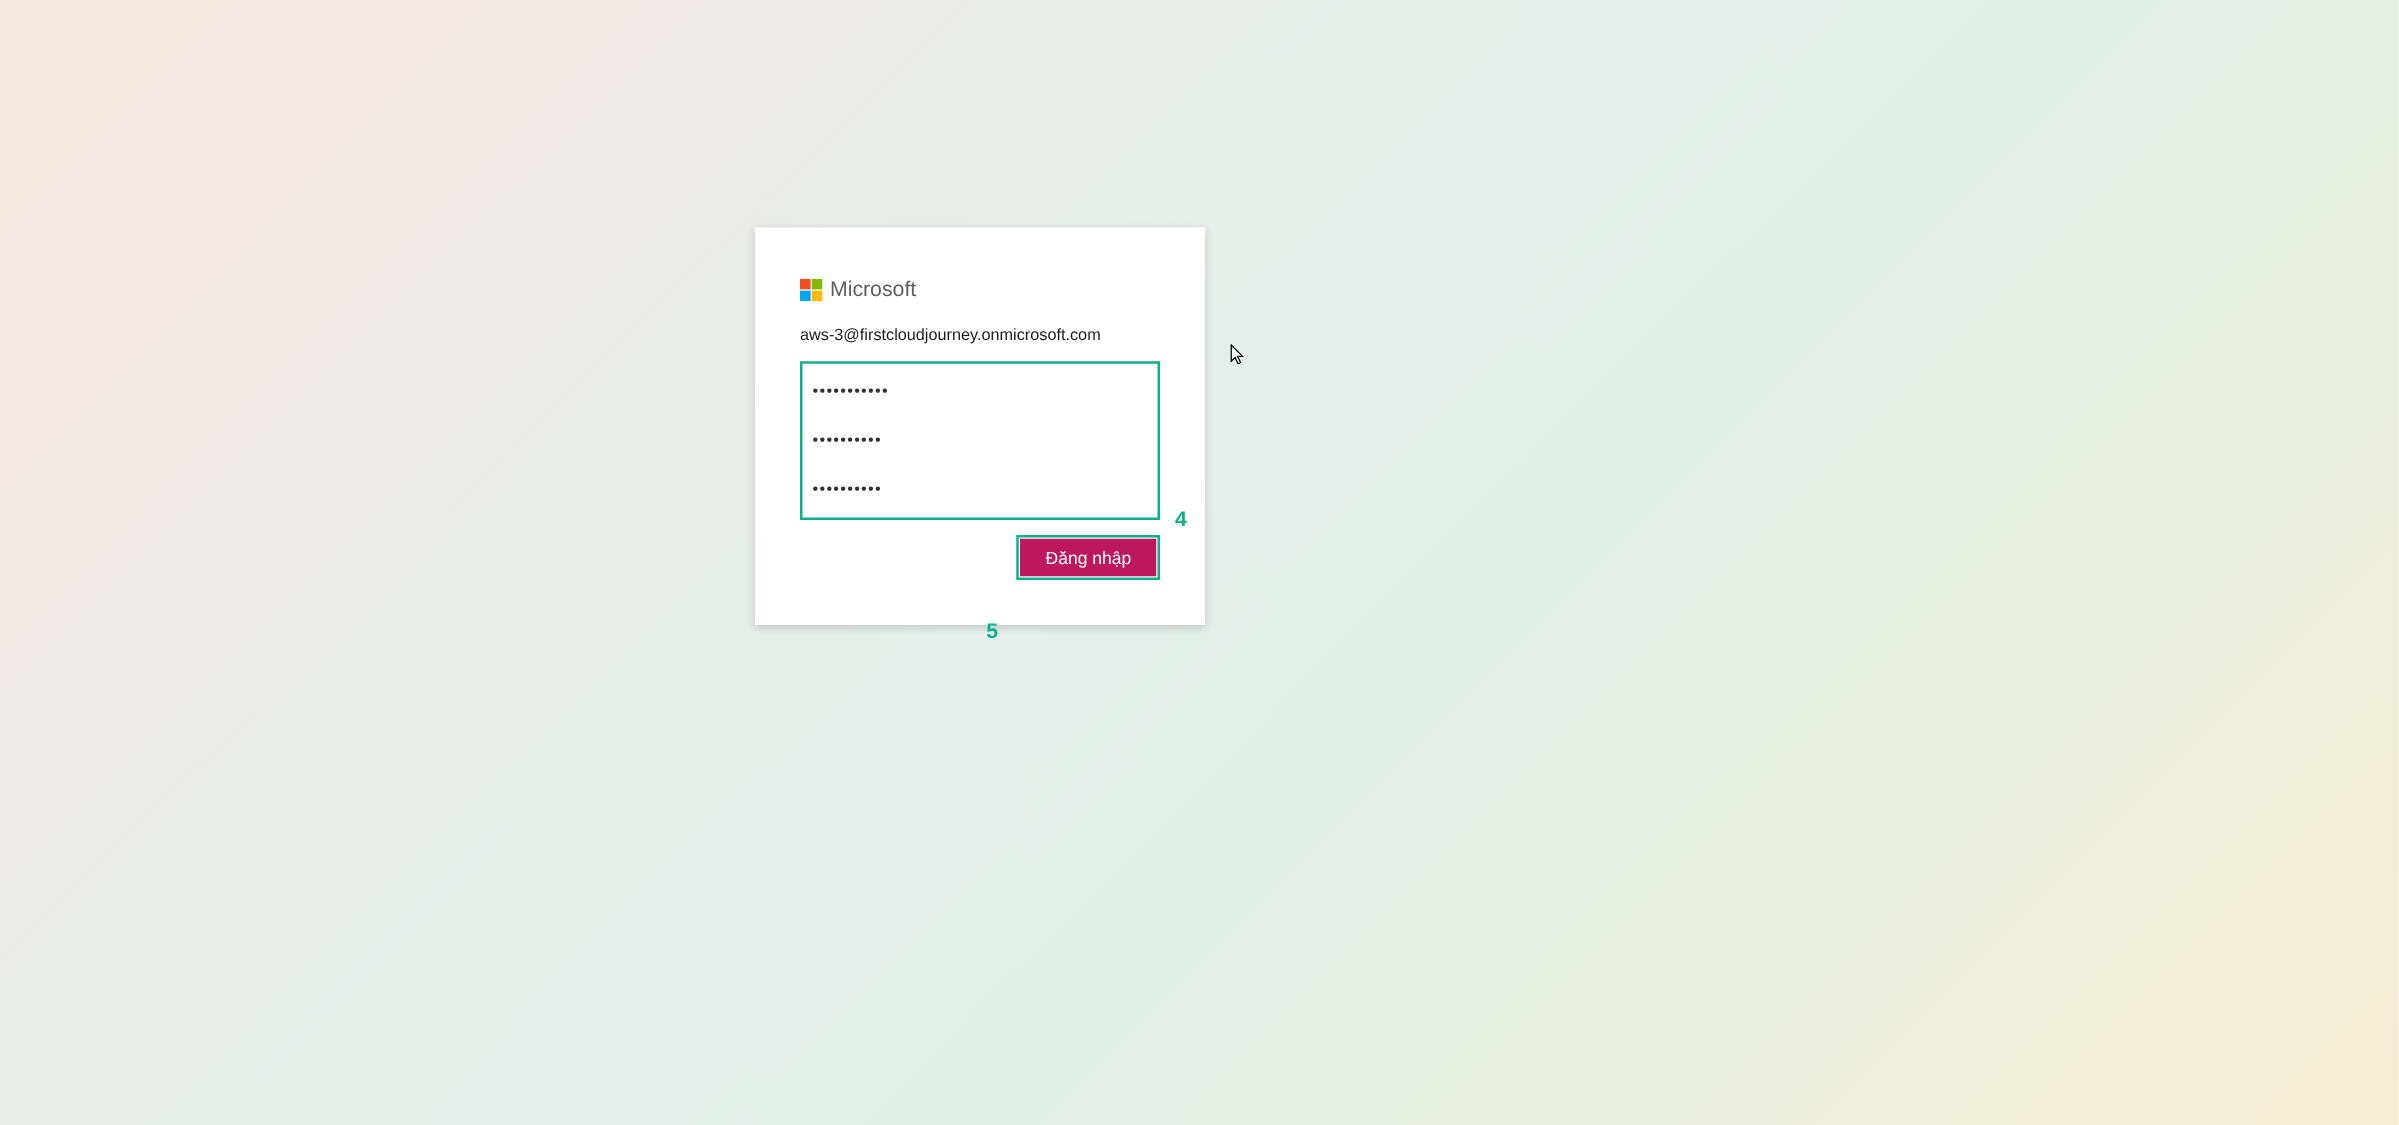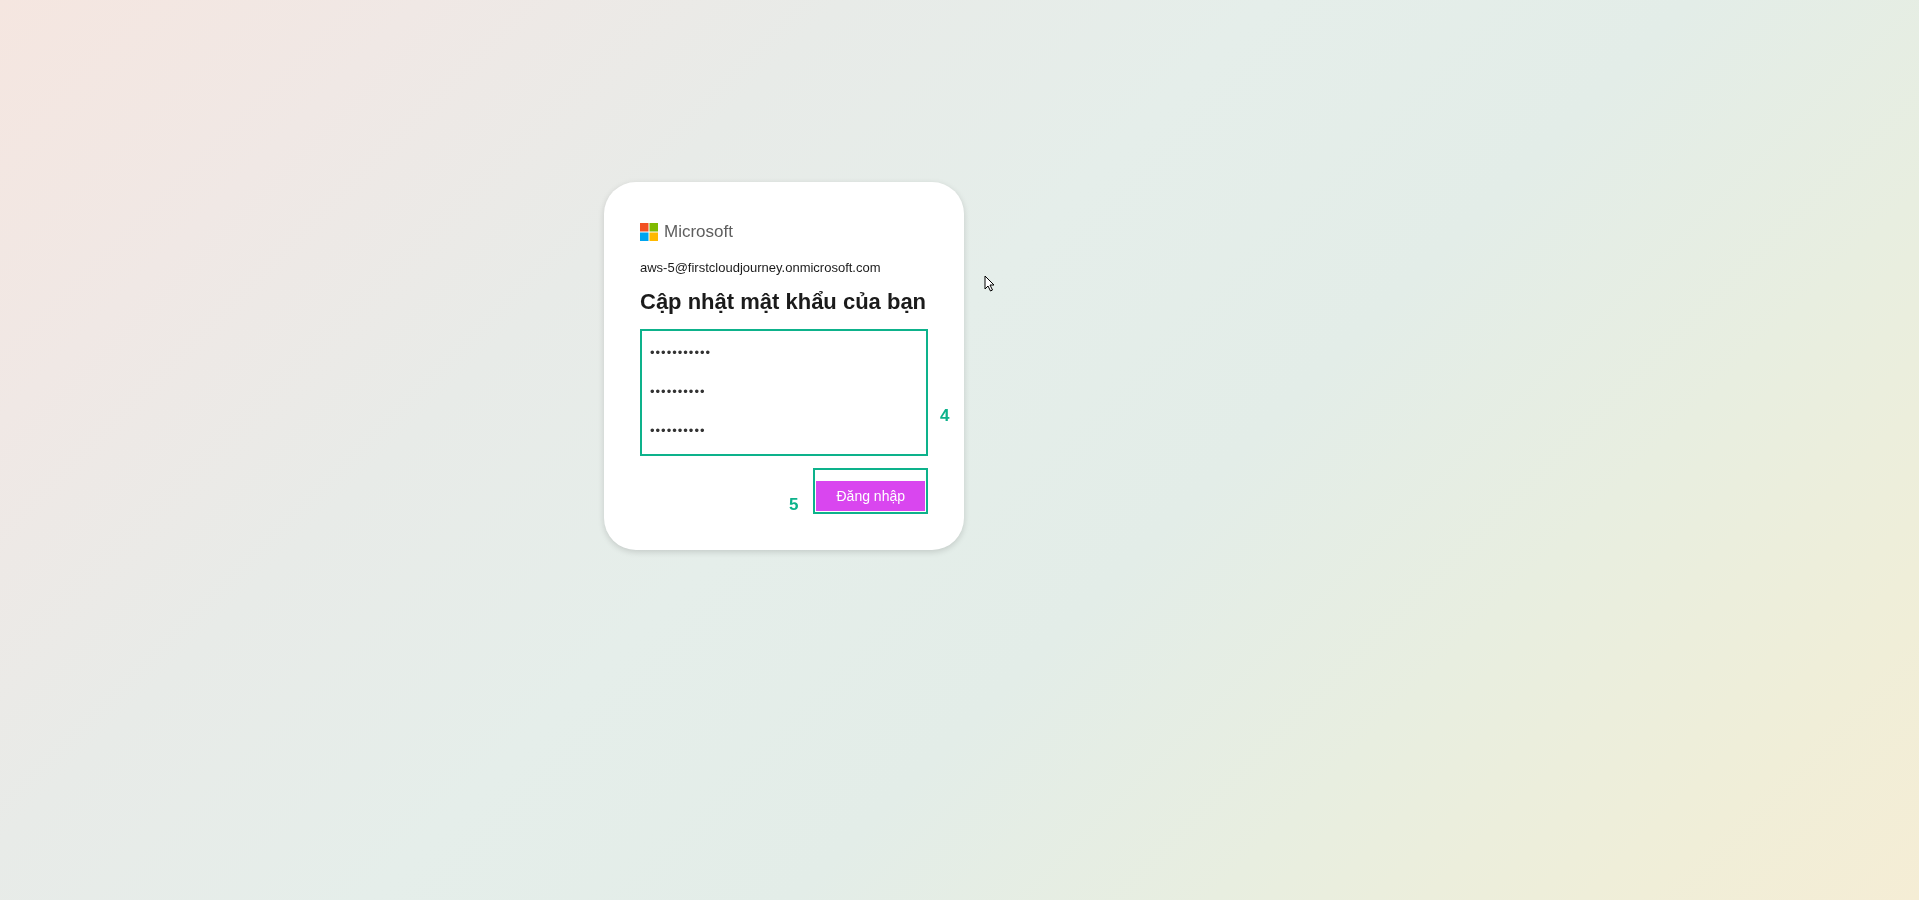--- a/index.html
+++ b/index.html
@@ -26,21 +26,20 @@
     }
     
     .login-card {
       position: absolute;
       left: 604px;
       top: 182px;
       width: 360px;
       background: #ffffff;
       box-shadow: 0 2px 6px rgba(0,0,0,0.15);
       padding: 40px 36px 36px 36px;
-      border-radius: 32px;
     }
     
     .logo-row {
       display: flex;
       align-items: center;
       margin-bottom: 18px;
     }
     
     .ms-logo {
       width: 18px;
@@ -117,29 +116,28 @@
       align-items: center;
       position: relative;
     }
     
     .signin-button-wrapper {
       border: 2px solid #0db28b;
       padding: 1px;
     }
     
     .signin-button {
-      background: #d946ef;
+      background: #be185d;
       color: #ffffff;
       border: none;
       padding: 7px 20px;
       font-size: 14px;
       font-family: inherit;
       cursor: pointer;
       min-width: 92px;
-      margin-top: 10px;
     }
     
     .annotation-4 {
       position: absolute;
       left: 940px;
       top: 406px;
       color: #0db28b;
       font-size: 17px;
       font-weight: 700;
     }
@@ -170,23 +168,22 @@
       <svg width="18" height="18" viewBox="0 0 18 18">
         <rect x="0" y="0" width="8.5" height="8.5" fill="#f25022"></rect>
         <rect x="9.5" y="0" width="8.5" height="8.5" fill="#7fba00"></rect>
         <rect x="0" y="9.5" width="8.5" height="8.5" fill="#00a4ef"></rect>
         <rect x="9.5" y="9.5" width="8.5" height="8.5" fill="#ffb900"></rect>
       </svg>
     </span>
     <span class="brand-name">Microsoft</span>
   </div>
 
-  <div class="user-email">aws-5@firstcloudjourney.onmicrosoft.com</div>
-
-  <h1 class="card-title">Cập nhật mật khẩu của bạn</h1>
+  <div class="user-email">aws-3@firstcloudjourney.onmicrosoft.com</div>
+
 
 
   <div class="inputs-wrapper">
     <div class="input-row">
       <input type="password" class="password-input" value="•••••••••••" style="">
     </div>
     <div class="input-row">
       <input type="password" class="password-input" value="••••••••••" style="">
     </div>
     <div class="input-row">

